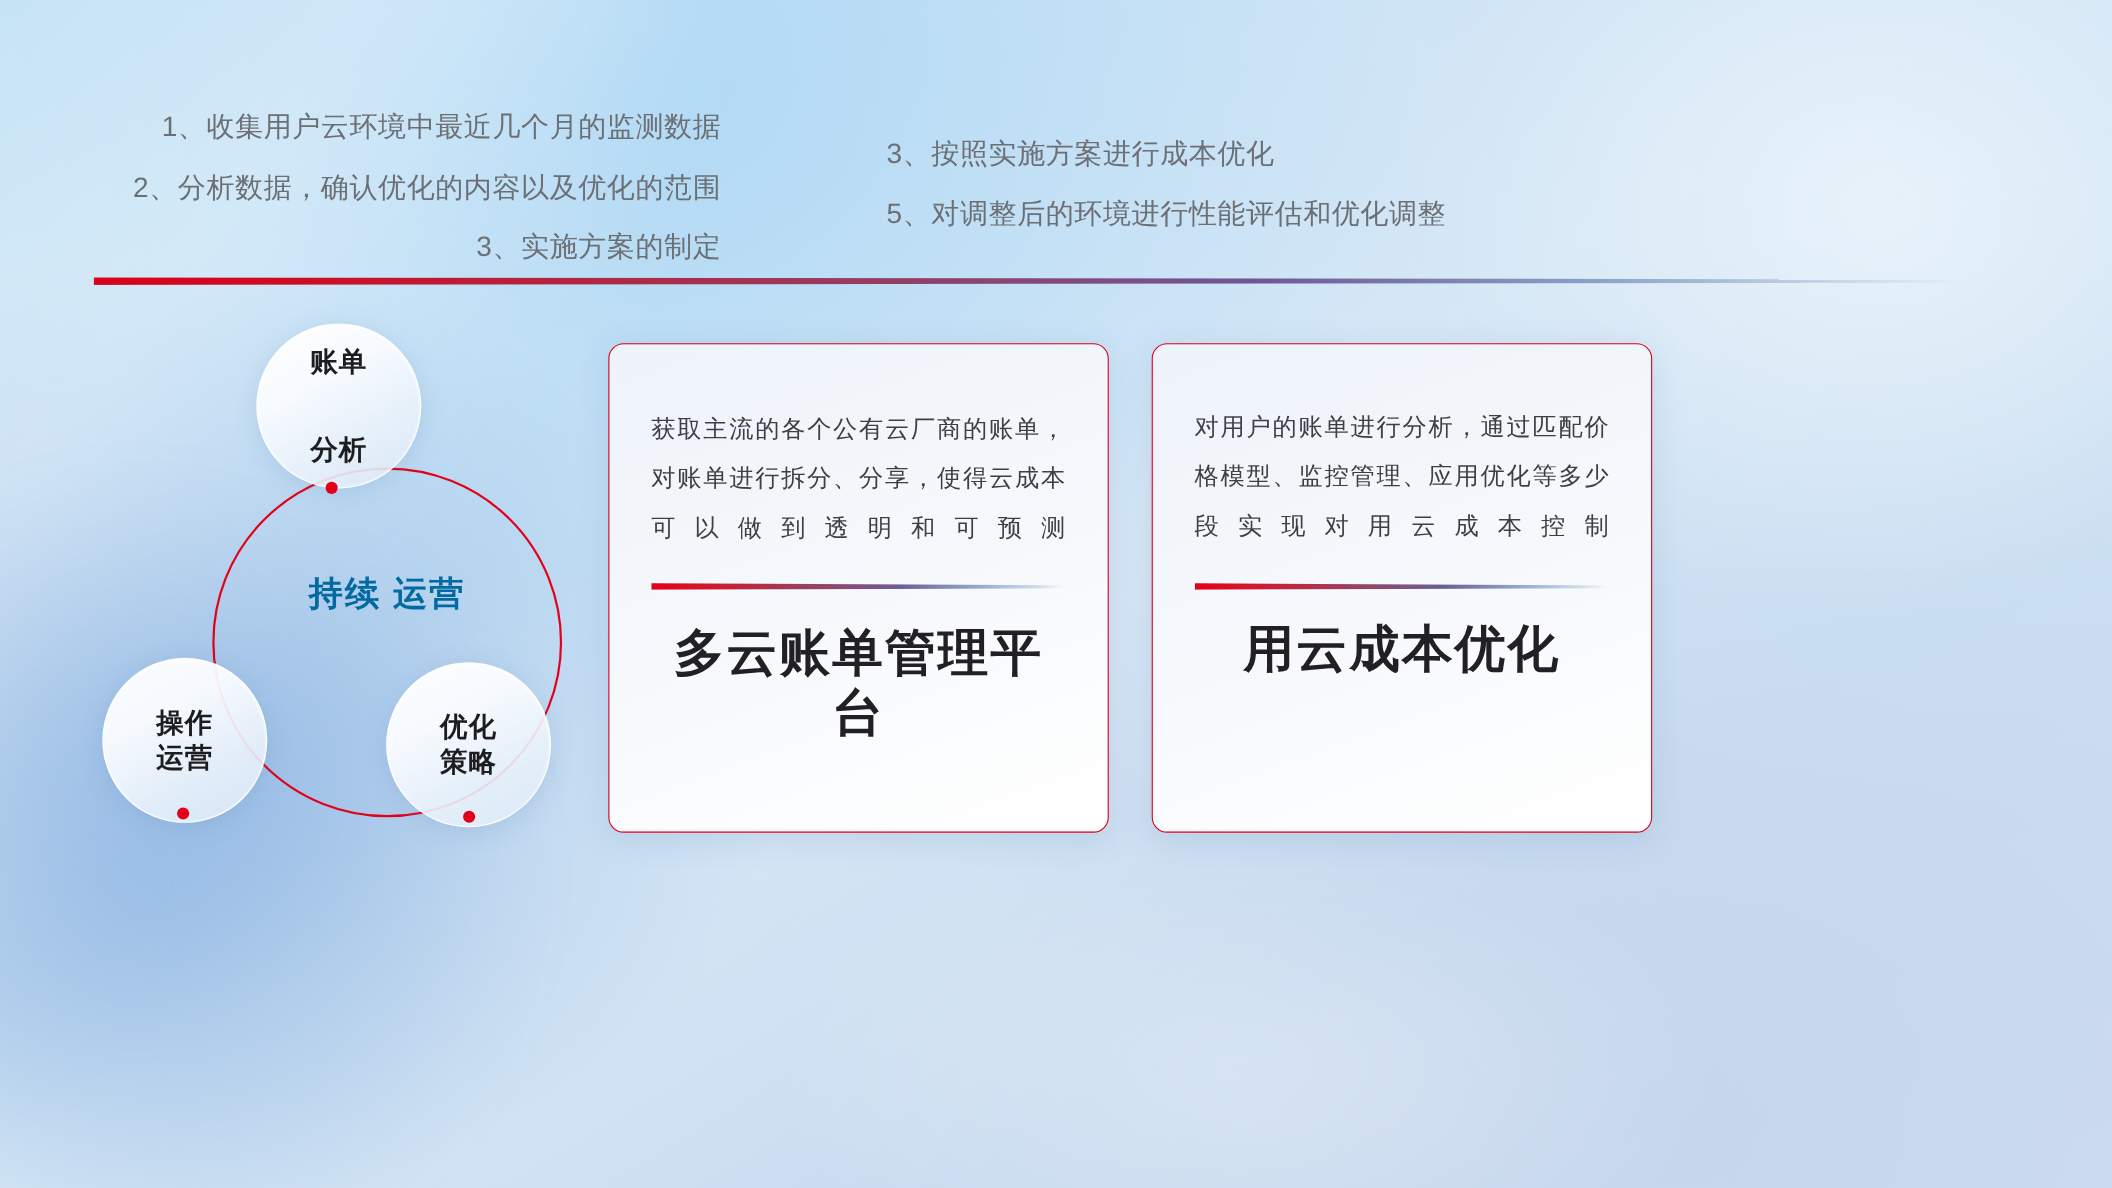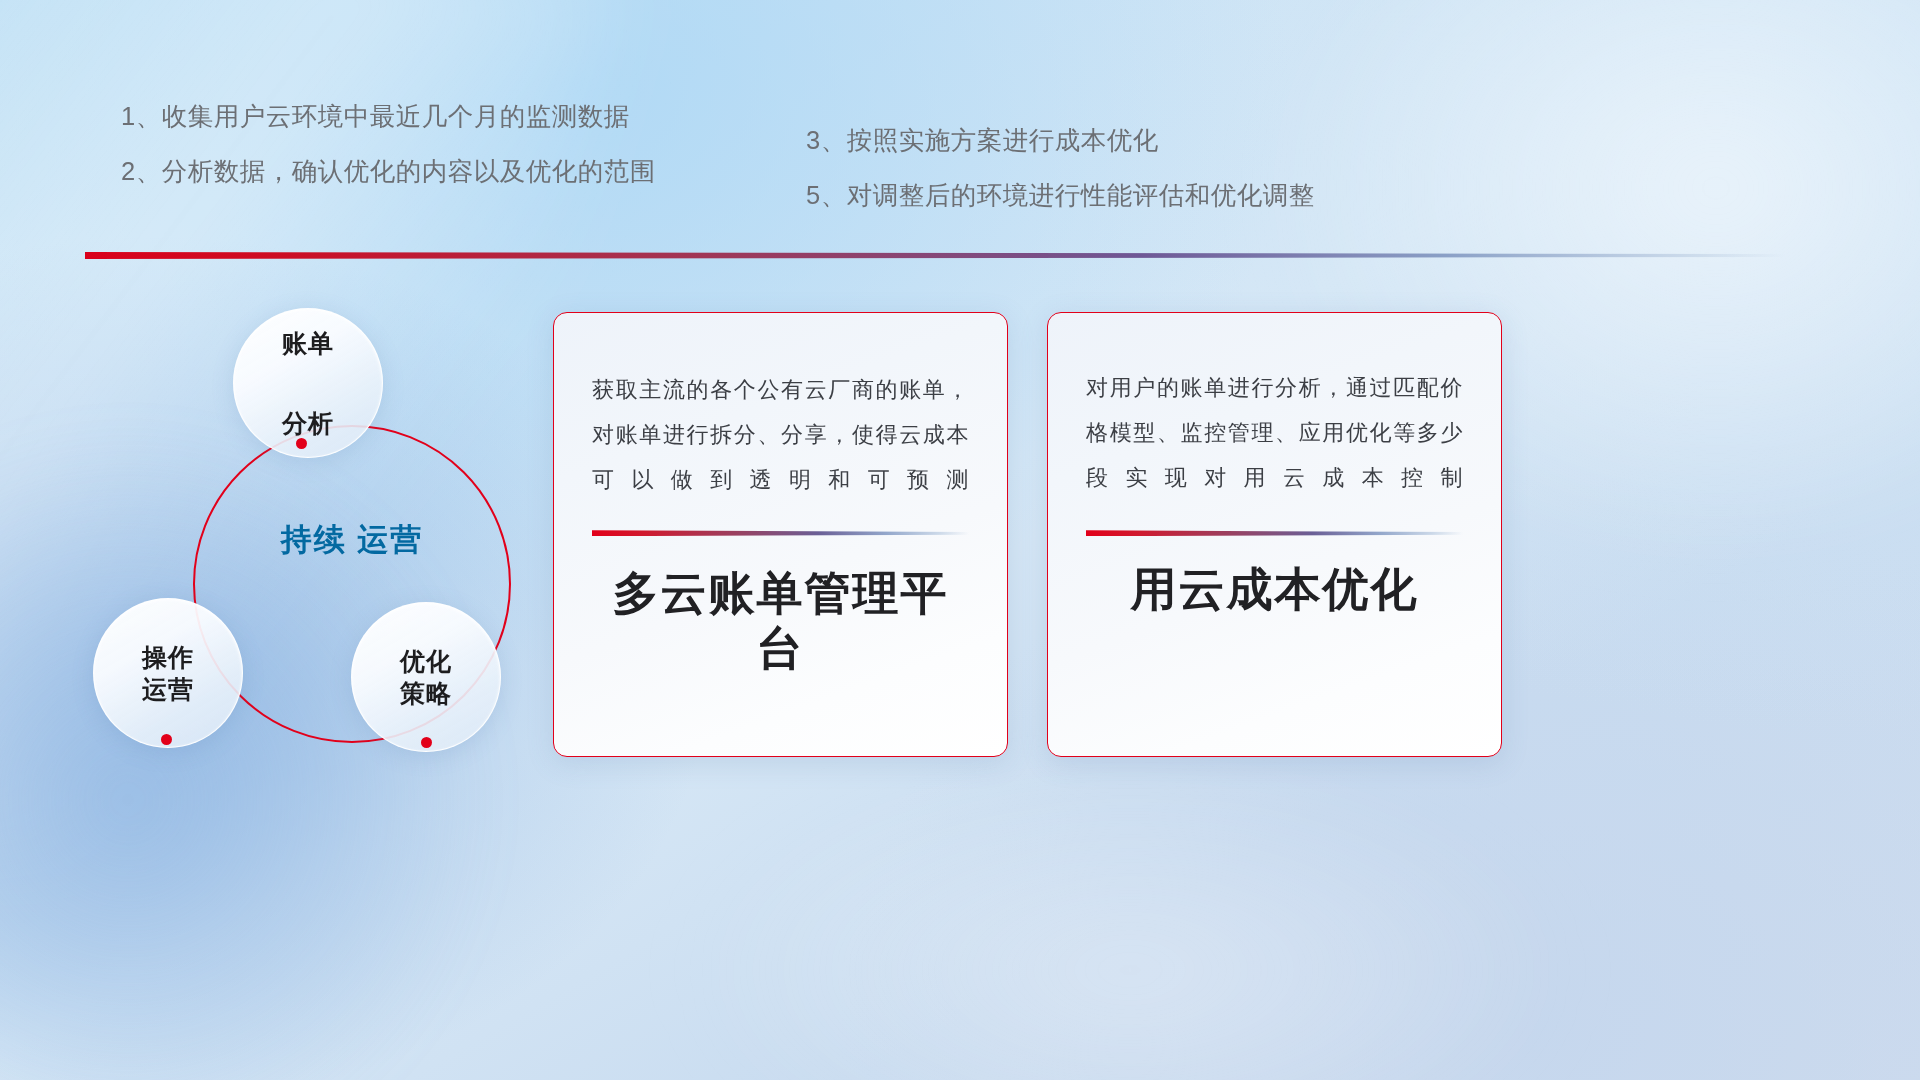--- a/index.html
+++ b/index.html
@@ -47,21 +47,21 @@
   .bullets {
     position:absolute;
     color:#6c6f74;
     font-size:25.5px;
     letter-spacing:0.5px;
     line-height:1;
     white-space:nowrap;
   }
   .bullets .row { margin-bottom:29px; }
   .bullets .row:last-child { margin-bottom:0; }
-  .bullets-left { left:121px; top:104px; }
+  .bullets-left { left:121px; top:104px;text-align:right; }
   .bullets-right { left:806px; top:128px; }
 
   
   .header-rule {
     position:absolute;
     left:85px; top:252px;
     width:1700px; height:7px;
     background:linear-gradient(90deg,#d9001b 0%, #cf0b22 10%, #a33453 35%, #6e5795 62%, #8aa0c6 80%, #c6d6e8 93%, rgba(198,214,232,0) 100%);
     clip-path:polygon(0 0, 100% 28%, 100% 72%, 0 100%);
   }
@@ -86,21 +86,21 @@
     border:1px solid rgba(255,255,255,0.95);
     box-shadow:0 4px 22px rgba(90,130,180,0.18), inset 0 1px 3px rgba(255,255,255,0.9);
     display:flex; flex-direction:column;
     align-items:center; justify-content:center;
     color:#1d1d1f;
     font-size:25px; font-weight:bold;
     line-height:1.28;
     letter-spacing:1px;
     z-index:3;
   }
-  .bubble-top { left:153px; top:18px; width:150px; height:150px;gap:48px; }
+  .bubble-top { left:153px; top:4px; width:150px; height:150px;gap:48px; }
   .bubble-bl  { left:13px;  top:308px; width:150px; height:150px; }
   .bubble-br  { left:271px; top:312px; width:150px; height:150px; }
   .bubble span { display:block; }
 
   .center-label {
     position:absolute;
     left:113px; top:230px; width:318px;
     text-align:center;
     color:#0369a1;
     font-size:31px;
@@ -161,20 +161,21 @@
 <body>
 
 <div class="bg-streak streak-a"></div>
 <div class="bg-streak streak-b"></div>
 <div class="bg-streak streak-c"></div>
 <div class="bg-streak streak-d"></div>
 
 <div class="bullets bullets-left">
   <div class="row">1、收集用户云环境中最近几个月的监测数据</div>
   <div class="row">2、分析数据，确认优化的内容以及优化的范围</div>
+  <div class="row">3、实施方案的制定</div>
 </div>
 
 <div class="bullets bullets-right">
   <div class="row">3、按照实施方案进行成本优化</div>
   <div class="row">5、对调整后的环境进行性能评估和优化调整</div>
 </div>
 
 <div class="header-rule"></div>
 
 <div class="diagram">

